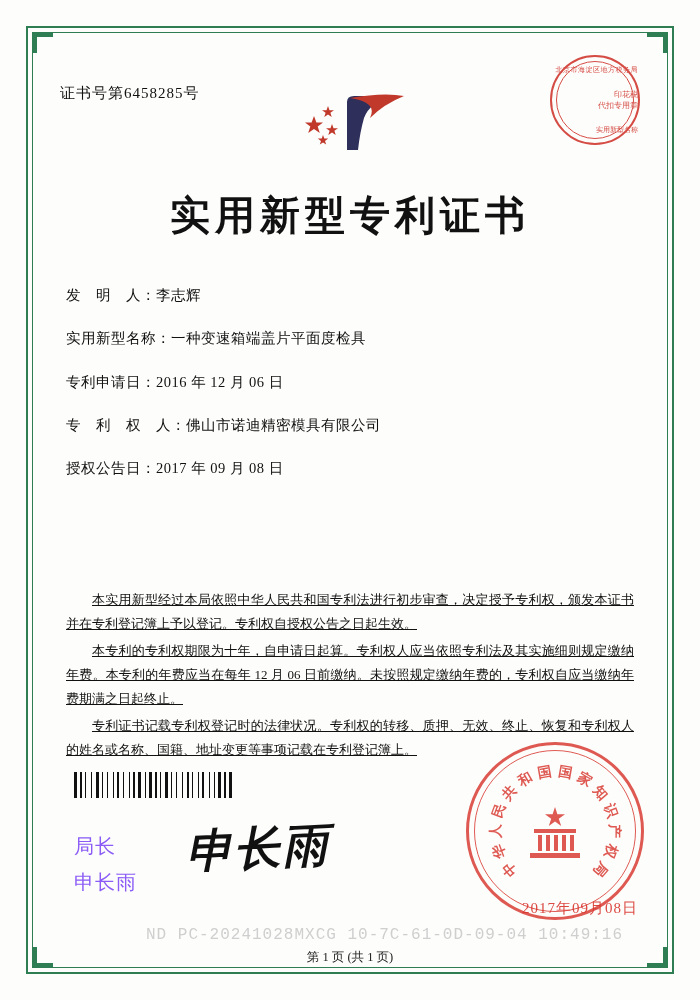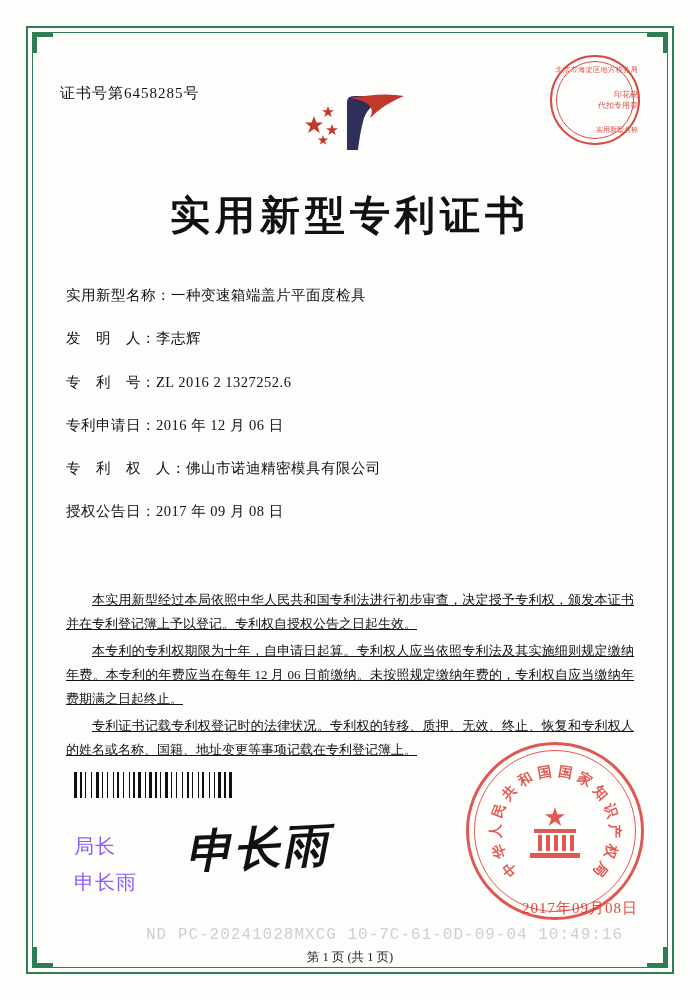--- a/index.html
+++ b/index.html
@@ -320,27 +320,24 @@
       <div>印花税</div>
       <div>代扣专用章</div>
     </div>
     <div class="seal-bottom">实用新型名称</div>
   </div>
 
   <div class="title">实用新型专利证书</div>
 
   <div class="fields">
     <div class="field-row">
+      <span class="field-label">发　明　人：</span><span class="field-value">李志辉</span>
+    </div>
+    <div class="field-row">
       <span class="field-label">实用新型名称：</span><span class="field-value">一种变速箱端盖片平面度检具</span>
-    </div>
-    <div class="field-row">
-      <span class="field-label">发　明　人：</span><span class="field-value">李志辉</span>
-    </div>
-    <div class="field-row">
-      <span class="field-label">专　利　号：</span><span class="field-value">ZL 2016 2 1327252.6</span>
     </div>
     <div class="field-row">
       <span class="field-label">专利申请日：</span><span class="field-value">2016 年 12 月 06 日</span>
     </div>
     <div class="field-row">
       <span class="field-label">专　利　权　人：</span><span class="field-value">佛山市诺迪精密模具有限公司</span>
     </div>
     <div class="field-row">
       <span class="field-label">授权公告日：</span><span class="field-value">2017 年 09 月 08 日</span>
     </div>

